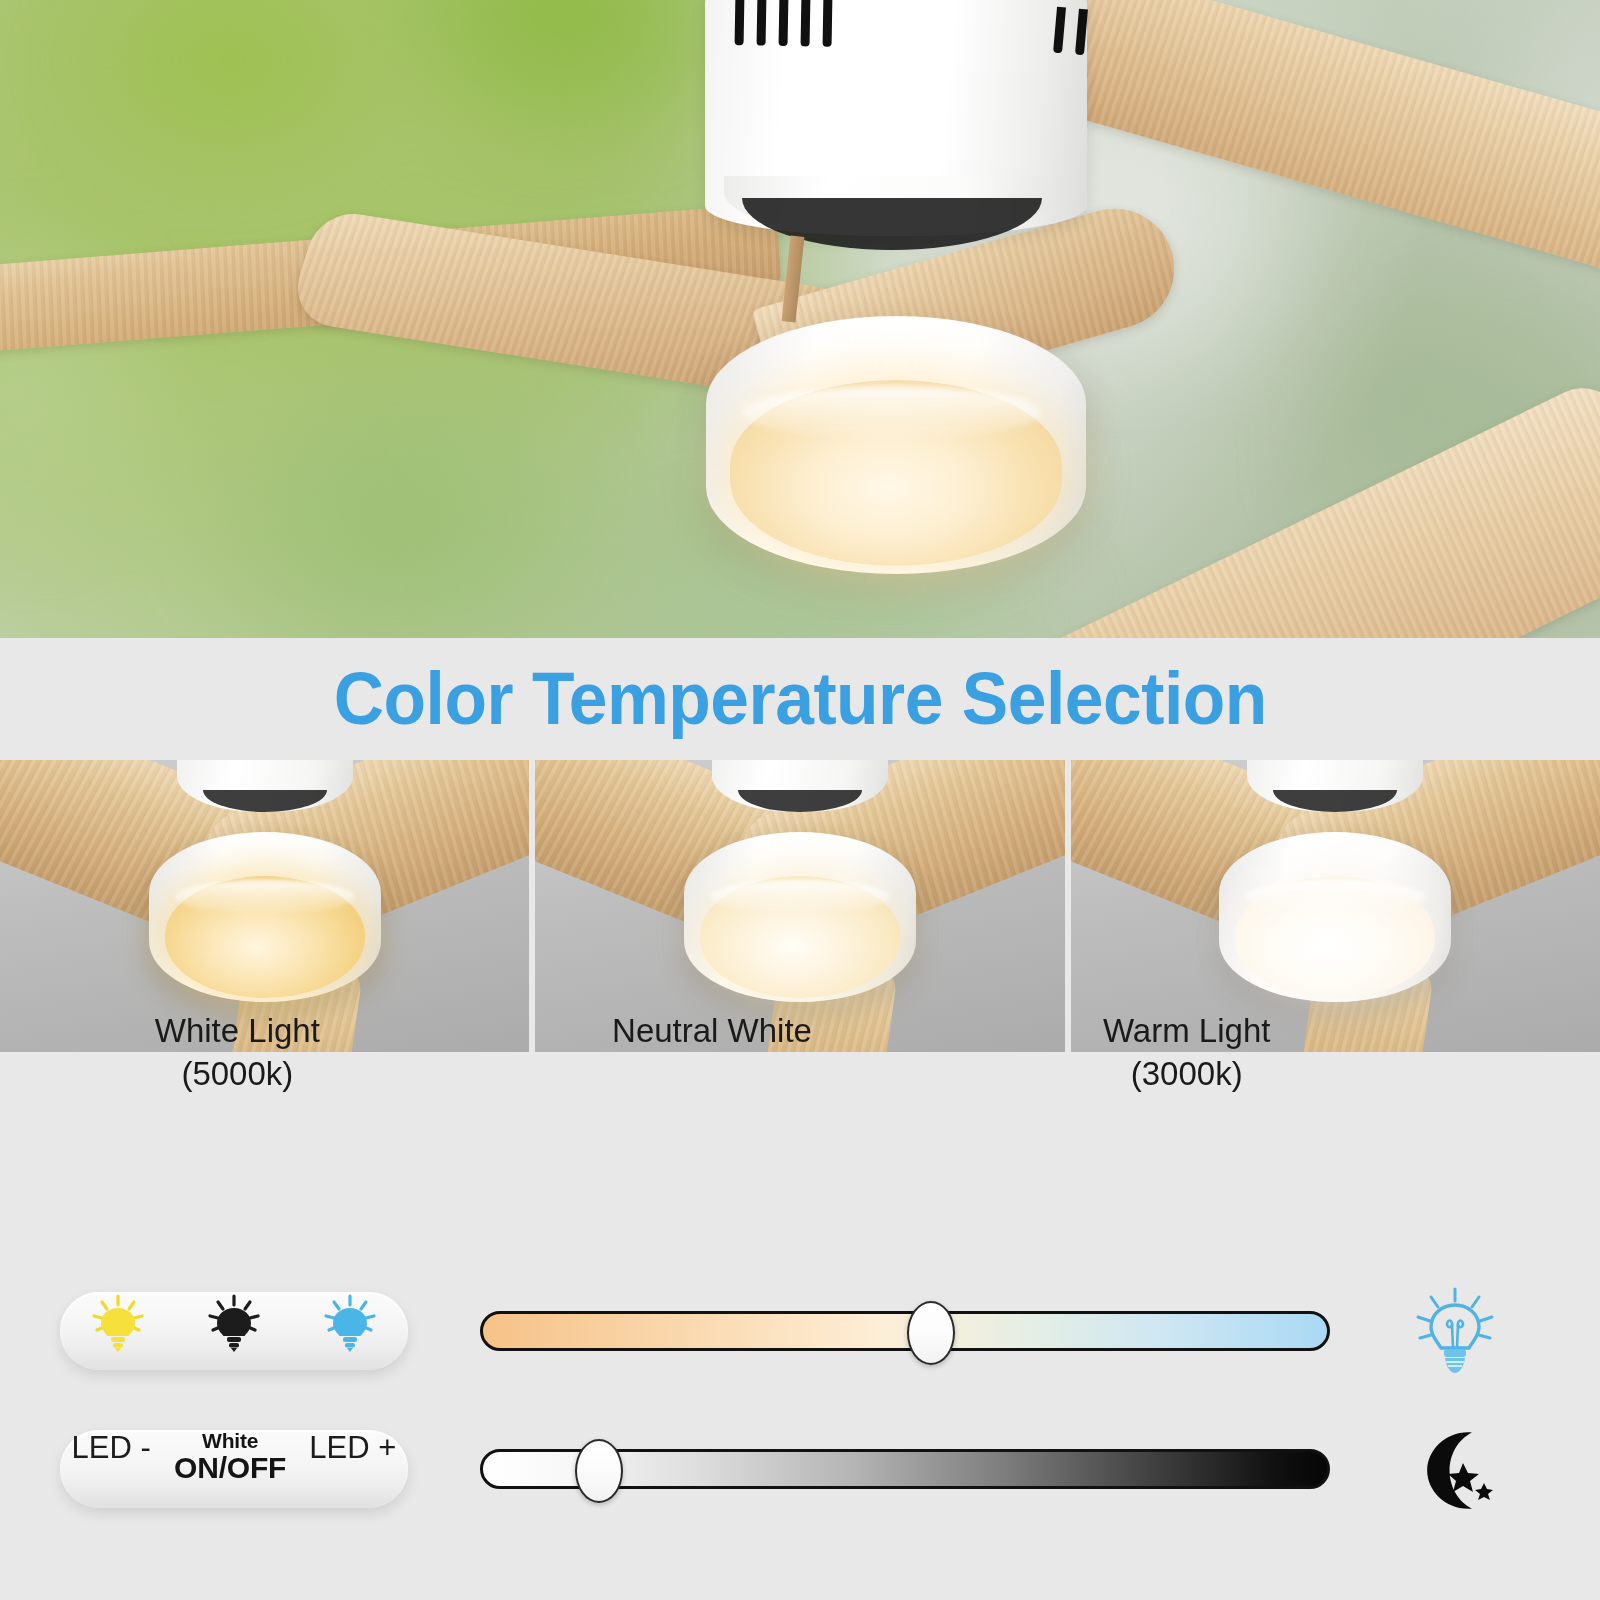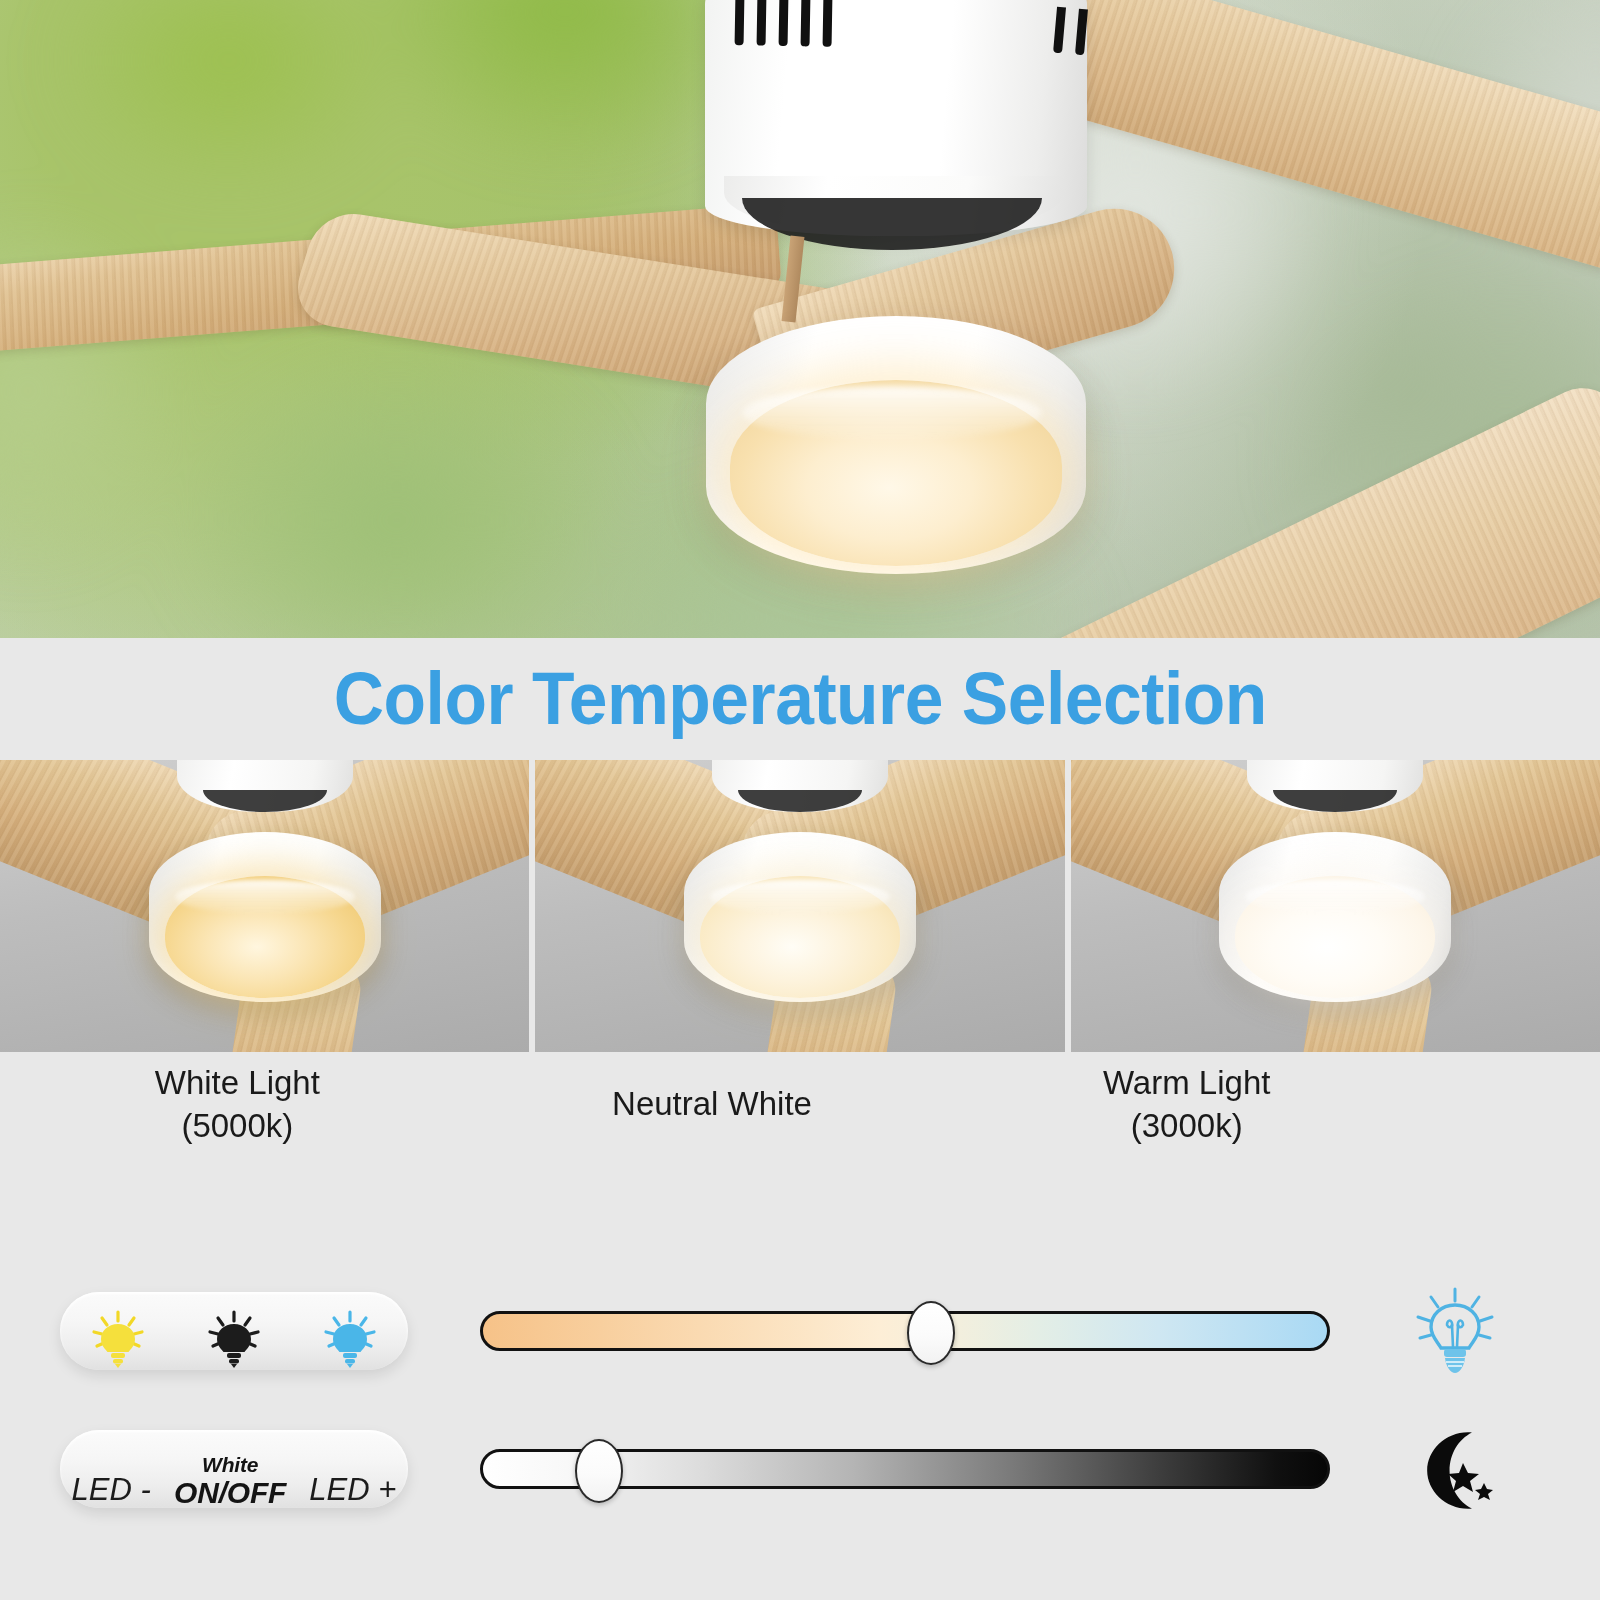--- a/index.html
+++ b/index.html
@@ -288,24 +288,23 @@
     position: absolute;
     left: 26px; top: 48px; width: 180px; height: 34px;
     border-radius: 50%;
     background: linear-gradient(180deg, rgba(255,255,255,0.92), rgba(255,255,255,0.04));
     filter: blur(2px);
   }
 
   
   .captions {
     position: absolute;
-    left: 0; top: 1062px;
+    left: 0; top: 1010px;
     width: 1424px;
     display: flex;
-    align-items: center;
   }
   .caption {
     flex: 1 1 0;
     text-align: center;
     color: #1a1a1a;
     font-size: 33px;
     line-height: 1.30;
     font-family: "Liberation Sans", sans-serif;
   }
   .caption .c2 { display: block; }
@@ -326,24 +325,23 @@
   .ctrl-row.r2 { top: 168px; }
 
   .remote {
     position: relative;
     margin-left: 60px;
     width: 348px; height: 78px;
     border-radius: 39px;
     background: linear-gradient(180deg, #fbfbfb 0%, #f6f6f6 38%, #ededed 72%, #e1e1e1 100%);
     box-shadow: 0 6px 14px rgba(0,0,0,0.10), inset 0 2px 3px rgba(255,255,255,0.95);
     display: flex;
-    align-items: flex-end;
+    align-items: flex-start;
     justify-content: space-around;
     flex: 0 0 auto;
-    font-style: italic;
   }
   .bulb-btn { width: 64px; height: 62px; position: relative; }
   .led-label {
     font-size: 31px; color: #1c1c1c; font-weight: 400;
     white-space: nowrap;
   }
   .led-center {
     text-align: center; line-height: 1.05;
     font-size: 21px; color: #141414; font-weight: 700;
     letter-spacing: -0.2px;

